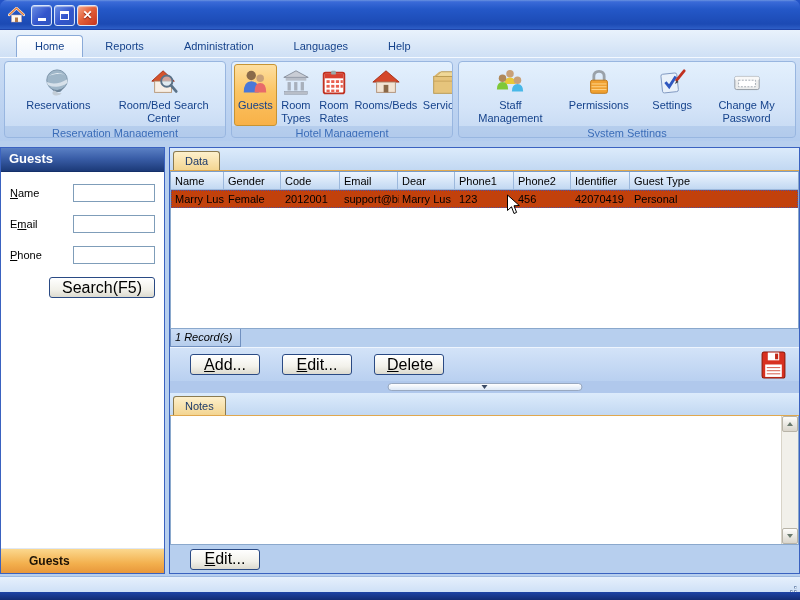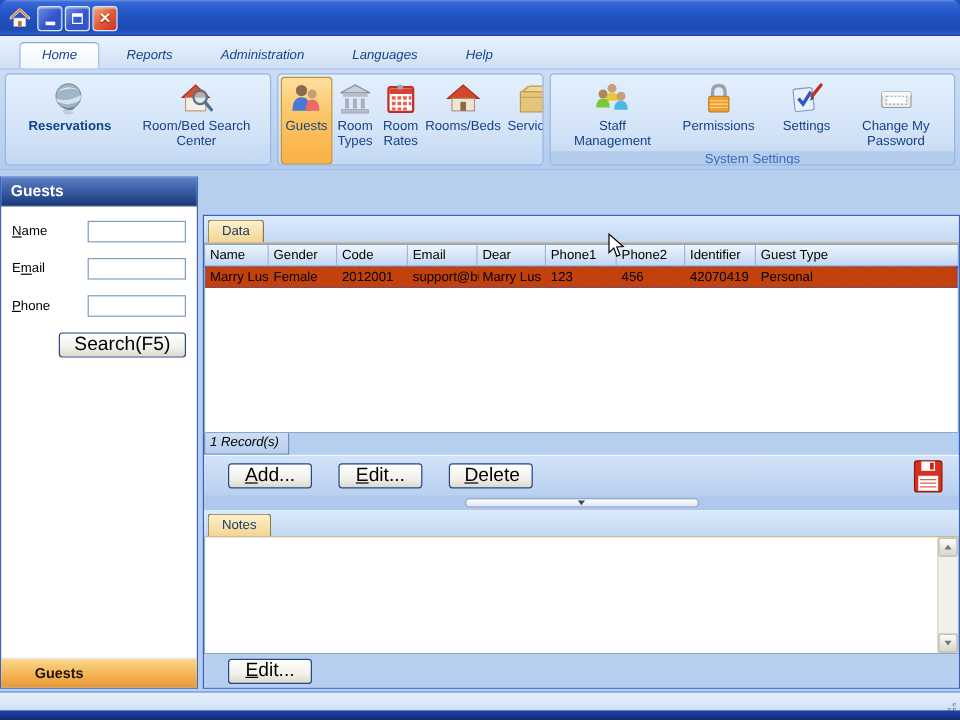--- a/index.html
+++ b/index.html
@@ -28,21 +28,21 @@
     background:linear-gradient(135deg,#7d9eec 0%, #6a8ee4 0%, #35c 55%, #2e55be 100%);
     box-shadow:inset 0 1px 1px rgba(255,255,255,.5); }
   .wbtn.min .glyph { width:8px; height:3px; background:#fff; margin-top:9px; }
   .wbtn.max .glyph { width:9px; height:9px; border:1px solid #fff; border-top-width:3px; }
   .wbtn.close { background:linear-gradient(135deg,#f5a88a 0%, #e4613a 45%, #c8341c 100%); }
   .wbtn.close .glyph-x { color:#fff; font-size:12px; font-weight:bold; line-height:1; text-shadow:0 1px 1px #7c1506; }
 
   
   .menubar { height:27px; background:linear-gradient(#e9f2fc,#cfe0f5);
     display:flex; align-items:flex-end; padding:0 0 0 16px; gap:4px; }
-  .menu-tab { padding:4px 18px 5px; font-size:11px; color:#15428b; cursor:default;font-style:italic; }
+  .menu-tab { padding:4px 18px 5px; font-size:11px; color:#15428b; cursor:default; }
   .menu-tab.active { background:linear-gradient(#ffffff,#f0f6fd);
     border:1px solid #8aaad8; border-bottom:none; border-radius:4px 4px 0 0; }
 
   
   .ribbon { height:84px; background:linear-gradient(#cbddf5,#b3ccee);
     display:flex; gap:5px; padding:3px 4px 3px; border-top:1px solid #f4f9ff; }
   .rgroup { border:1px solid #98b6e0; border-radius:4px;
     background:linear-gradient(#e3f0fd,#d4e4f8 60%, #c4d8f2);
     display:flex; flex-direction:column; overflow:hidden; }
   .rg-buttons { flex:1; display:flex; justify-content:space-evenly; align-items:stretch; padding:2px 2px 0; }
@@ -74,21 +74,21 @@
   .xpbtn { height:21px; padding:0 12px; font-size:16px; color:#000;
     font-family:"Liberation Sans",sans-serif;
     background:linear-gradient(#ffffff,#f2f1ea 60%, #dcdacf);
     border:1px solid #2a4a84; border-radius:3px; }
   .sb-footer { height:25px; background:linear-gradient(#fbd88e,#f3b04e 60%, #e8973a);
     border-top:1px solid #e0e8f4; font-size:12px; font-weight:bold; color:#1c1206;
     padding:5px 0 0 28px; }
 
   
   .mainpanel { flex:1; border:1px solid #3a62c0; background:#b7cfee;
-    display:flex; flex-direction:column; min-width:0;margin-top:32px; }
+    display:flex; flex-direction:column; min-width:0; }
   .tabstrip { height:23px; background:linear-gradient(#dcebfb,#c2d8f2);
     border-bottom:1px solid #e0a84e; display:flex; align-items:flex-end; padding:0 0 0 3px; }
   .doc-tab { padding:3px 11px 3px; font-size:11px; color:#1c3a6a;
     background:linear-gradient(#fdf0cc,#f3d591); border:1px solid #8a7a50;
     border-bottom:none; border-radius:3px 3px 0 0; }
 
   .grid { border-left:1px solid #8aa8cc; border-right:1px solid #8aa8cc; }
   .grid-header { display:grid; height:19px;
     grid-template-columns:53px 57px 59px 58px 57px 59px 57px 59px minmax(0,1fr);
     background:linear-gradient(#eef5fe,#c2d8f2); border-top:1px solid #7a9cc8; border-bottom:1px solid #9cb8dc; }
@@ -173,40 +173,41 @@
     <div class="menu-tab">Reports</div>
     <div class="menu-tab">Administration</div>
     <div class="menu-tab">Languages</div>
     <div class="menu-tab">Help</div>
   </div>
 
   <div class="ribbon">
 
     <div class="rgroup" style="width:222px;">
       <div class="rg-buttons">
-        <div class="rbtn" style="width:92px;font-weight:bold;">
+        <div class="rbtn" style="width:92px;">
           <svg viewBox="0 0 32 32">
             <circle cx="15" cy="13" r="11" fill="#9fb6c8" stroke="#7a92a8"></circle>
             <path d="M5 9 Q15 2 25 8 Q19 5 11 7 Q7 8 5 9Z" fill="#eef4f9"></path>
             <path d="M4 15 Q14 19 26 12 L26 16 Q16 23 5 18Z" fill="#d7e1ea"></path>
             <path d="M9 22 Q17 26 23 20 L19 25 Q13 27 9 22Z" fill="#6d8499"></path>
             <path d="M12 24 Q8 27 12 29 Q18 30 20 27 Q16 27 14 25Z" fill="#c2ccd6"></path>
           </svg>
           <span>Reservations</span>
         </div>
         <div class="rbtn" style="width:108px;">
           <svg viewBox="0 0 32 32">
             <path d="M3 14 L15 3 L27 14 Z" fill="#d5532c" stroke="#a83018"></path>
             <rect x="6" y="14" width="18" height="12" fill="#f7efe6" stroke="#b89878"></rect>
             <circle cx="19" cy="14" r="6" fill="rgba(205,232,250,.55)" stroke="#5a7288" stroke-width="2"></circle>
             <line x1="23.5" y1="18.5" x2="29" y2="25" stroke="#5a7288" stroke-width="3" stroke-linecap="round"></line>
           </svg>
           <span>Room/Bed Search Center</span>
         </div>
       </div>
+      <div class="rg-label">Reservation Management</div>
     </div>
 
     <div class="rgroup" style="width:222px;">
       <div class="rg-buttons">
         <div class="rbtn selected" style="width:48px;">
           <svg viewBox="0 0 32 32">
             <circle cx="12" cy="8" r="5" fill="#8a6a4a"></circle>
             <path d="M4 26 Q4 14 12 14 Q20 14 20 26Z" fill="#4a78d8"></path>
             <circle cx="21.5" cy="11" r="4" fill="#c8a078"></circle>
             <path d="M15.5 26 Q15.5 16 21.5 16 Q28 16 28 26Z" fill="#e86a6a"></path>
@@ -256,20 +257,21 @@
         <div class="rbtn" style="width:52px;">
           <svg viewBox="0 0 32 32">
             <path d="M7 9 L13 4 L27 4 L27 22 L7 22 Z" fill="#f0d898" stroke="#b89850"></path>
             <rect x="5" y="9" width="20" height="18" fill="#e6c47c" stroke="#b89850"></rect>
             <path d="M5 9 L11 4 L13 4 L7 9 Z" fill="#d8b268"></path>
             <line x1="5" y1="14" x2="25" y2="14" stroke="#c8a45c"></line>
           </svg>
           <span>Services</span>
         </div>
       </div>
+      <div class="rg-label">Hotel Management</div>
     </div>
 
     <div class="rgroup" style="flex:1;">
       <div class="rg-buttons">
         <div class="rbtn" style="width:86px;justify-content:center;">
           <svg viewBox="0 0 32 32">
             <circle cx="16" cy="6" r="4" fill="#c8a078"></circle>
             <path d="M10 17 Q10 10 16 10 Q22 10 22 17Z" fill="#e8c838"></path>
             <circle cx="8" cy="11" r="4" fill="#b08858"></circle>
             <path d="M2 23 Q2 15 8 15 Q14 15 14 23Z" fill="#7ec838"></path>

